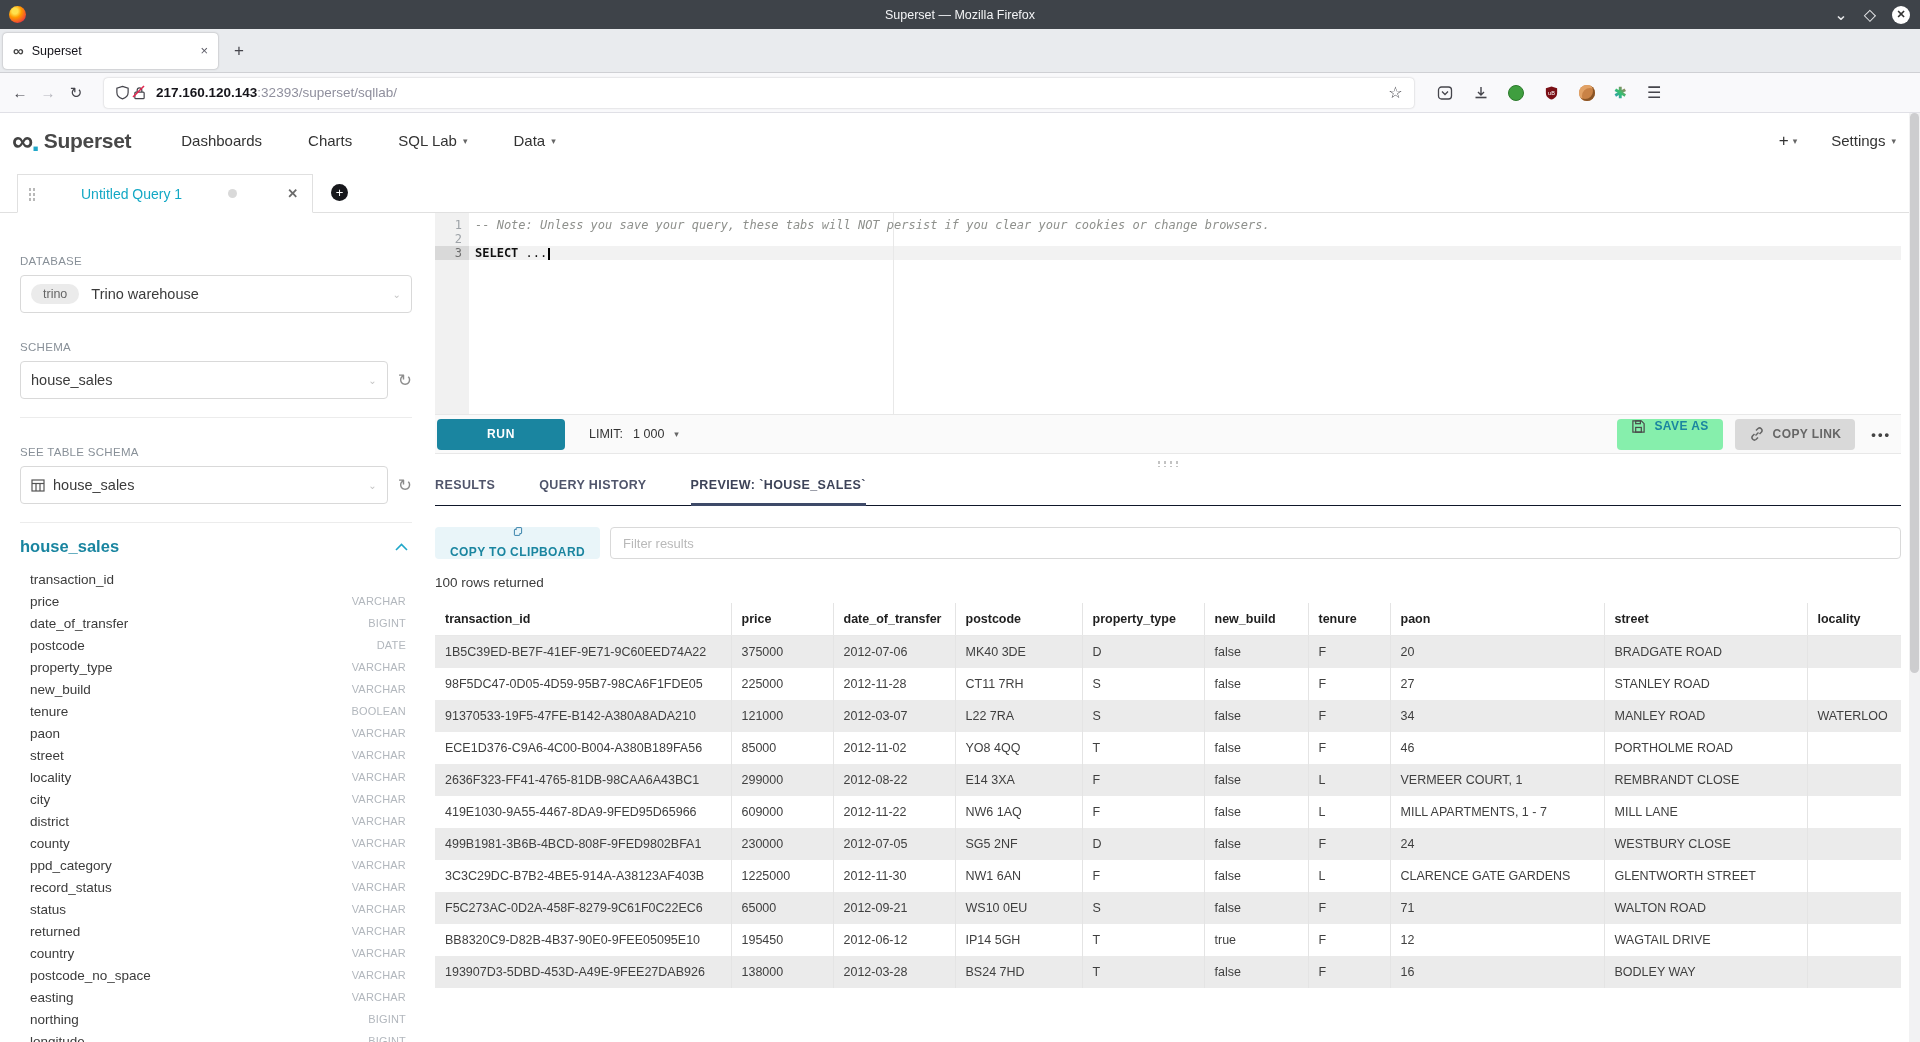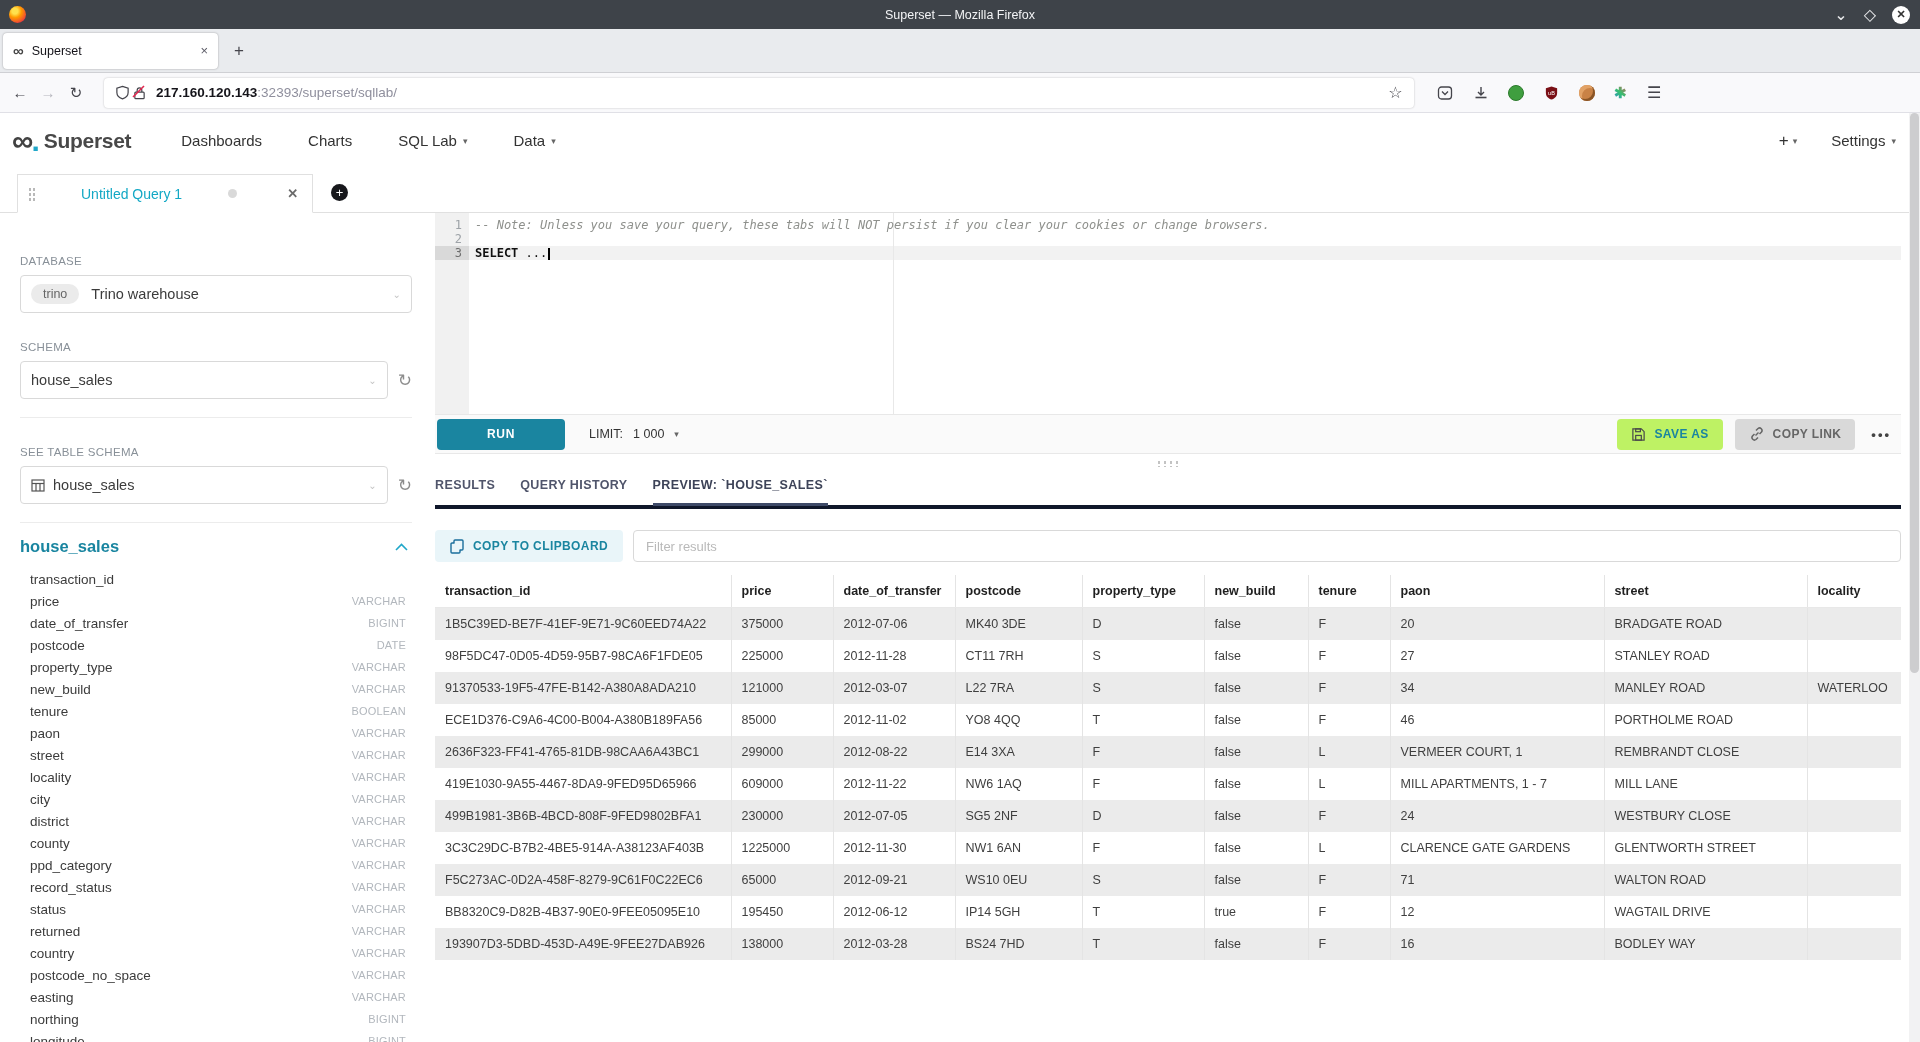--- a/index.html
+++ b/index.html
@@ -89,36 +89,36 @@
   .code-line { height:14px; position:relative; white-space:pre; }
   .comment { color:#8e908c; font-style:italic; }
   .kw { font-weight:bold; color:#111; }
   .plain { color:#111; }
   .cursor { display:inline-block; width:1.5px; height:12px; background:#000; vertical-align:middle; margin-left:1px; }
 
   .editor-toolbar { height:40px; background:#fafafa; border-top:1px solid #e8e8e8; border-bottom:1px solid #e8e8e8; display:flex; align-items:center; padding:0 10px 0 2px; }
   .run-btn { width:128px; height:31px; background:#1a85a0; color:#fff; border:none; border-radius:4px; font-size:12px; font-weight:bold; letter-spacing:.6px; font-family:inherit; }
   .limit-group { display:flex; align-items:center; margin-left:24px; gap:10px; font-size:12.5px; color:#333; }
   .tb-right { margin-left:auto; display:flex; align-items:center; gap:12px; }
-  .saveas-btn { height:31px; background:#bef264; color:#1a85a0; border:none; border-radius:4px; font-weight:bold; font-size:12px; letter-spacing:.4px; padding:0 14px; display:flex; align-items:center; gap:8px; font-family:inherit; }
+  .saveas-btn { height:31px; background:#86efac; color:#1a85a0; border:none; border-radius:4px; font-weight:bold; font-size:12px; letter-spacing:.4px; padding:0 14px; display:flex; align-items:flex-start; gap:8px; font-family:inherit; }
   .copylink-btn { height:31px; background:#d9d9d9; color:#666; border:none; border-radius:4px; font-weight:bold; font-size:12px; letter-spacing:.4px; padding:0 14px; display:flex; align-items:center; gap:8px; font-family:inherit; }
   .more-btn { color:#444; font-size:13px; letter-spacing:2px; font-weight:bold; margin-left:4px; }
 
   .resize-strip { height:18px; display:flex; align-items:center; justify-content:center; }
   .resize-dots { width:24px; height:7px;
      background-image:radial-gradient(circle, #c3c3c3 1.2px, transparent 1.4px);
      background-size:6px 5px; }
 
-  .south-tabs { display:flex; gap:25px; border-bottom:4px solid #0f172a; padding-left:0; }
+  .south-tabs { display:flex; gap:44px; border-bottom:1px solid #0f172a; padding-left:0; }
   .stab { font-size:12.5px; font-weight:bold; letter-spacing:.4px; color:#50556b; padding:6px 0 13px 0; position:relative; }
   .stab.active { color:#3d4358; }
   .stab.active::after { content:""; position:absolute; left:0; right:0; bottom:-1px; height:3px; background:#3e4a68; }
 
   .results-toolbar { margin-top:21px; display:flex; align-items:center; }
-  .copyclip-btn { height:32px; background:#e9f5f9; color:#1a85a0; border:none; border-radius:4px; font-weight:bold; font-size:12px; letter-spacing:.4px; padding:0 15px; display:flex; align-items:center; gap:9px; font-family:inherit; }
+  .copyclip-btn { height:32px; background:#e9f5f9; color:#1a85a0; border:none; border-radius:4px; font-weight:bold; font-size:12px; letter-spacing:.4px; padding:0 15px; display:flex; align-items:center; gap:9px; font-family:inherit;flex-direction:column; }
   .filter-input { flex:1; margin-left:10px; height:32px; border:1px solid #d9d9d9; border-radius:4px; padding:0 12px; font-size:13px; color:#3b3b3b; font-family:inherit; }
   .filter-input::placeholder { color:#b9b9b9; }
 
   .rows-returned { margin-top:16px; font-size:13.5px; color:#3b3b3b; }
 
   table.results { margin-top:13px; width:100%; border-collapse:collapse; table-layout:fixed; }
   table.results th { font-size:12.5px; color:#1f1f1f; text-align:left; font-weight:bold; padding:9px 10px; border-right:1px solid #e4e4e4; border-bottom:1px solid #e8e8e8; background:#fff; white-space:nowrap; overflow:hidden; }
   table.results td { font-size:12.5px; color:#3f3f3f; padding:9px 10px; border-right:1px solid #e4e4e4; white-space:nowrap; overflow:hidden; }
   table.results tr.alt td { background:#ebebeb; }
   table.results th:last-child, table.results td:last-child { border-right:none; }
@@ -441,20 +441,21 @@
     <button class="copyclip-btn">
       <svg width="14" height="15" viewBox="0 0 14 15" fill="none" stroke="#1a6e9c" stroke-width="1.4">
           <rect x="4" y="1" width="9" height="10" rx="1"></rect>
           <path d="M10 11 V13 a1 1 0 0 1 -1 1 H2 a1 1 0 0 1 -1 -1 V5 a1 1 0 0 1 1 -1 H4" fill="#e9f5f9"></path>
         </svg>
       <span>COPY TO CLIPBOARD</span>
     </button>
     <input class="filter-input" placeholder="Filter results" style="">
   </div>
 
+  <div class="rows-returned">100 rows returned</div>
 
   <table class="results">
     <colgroup>
         <col style="width: 296px;">
         <col style="width: 102px;">
         <col style="width: 122px;">
         <col style="width: 127px;">
         <col style="width: 122px;">
         <col style="width: 104px;">
         <col style="width: 82px;">

